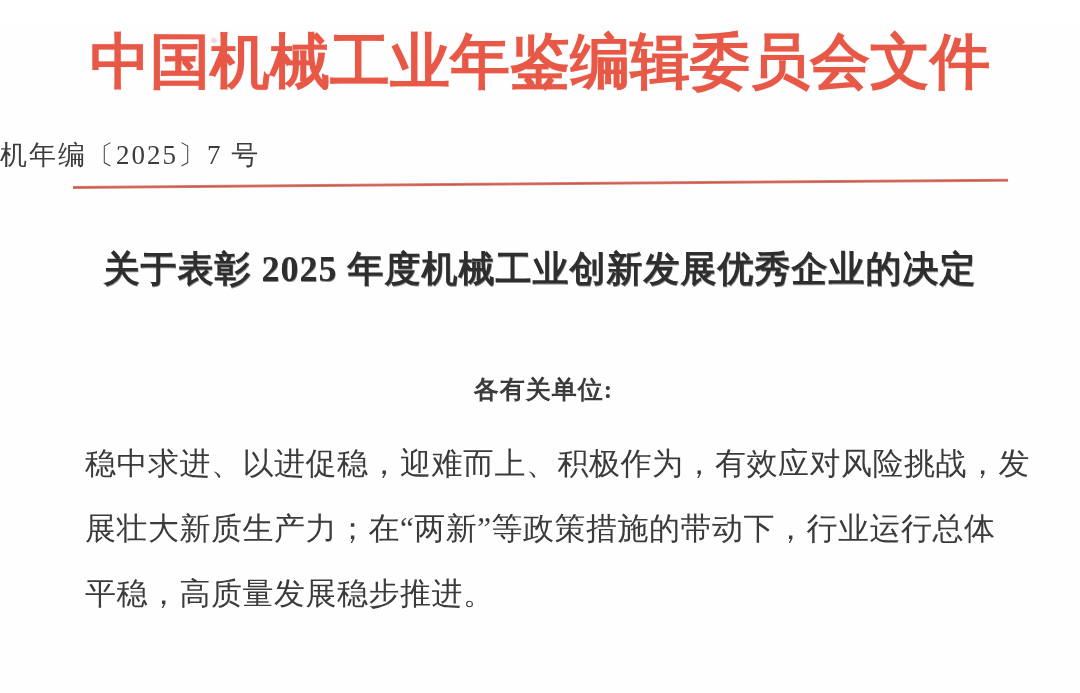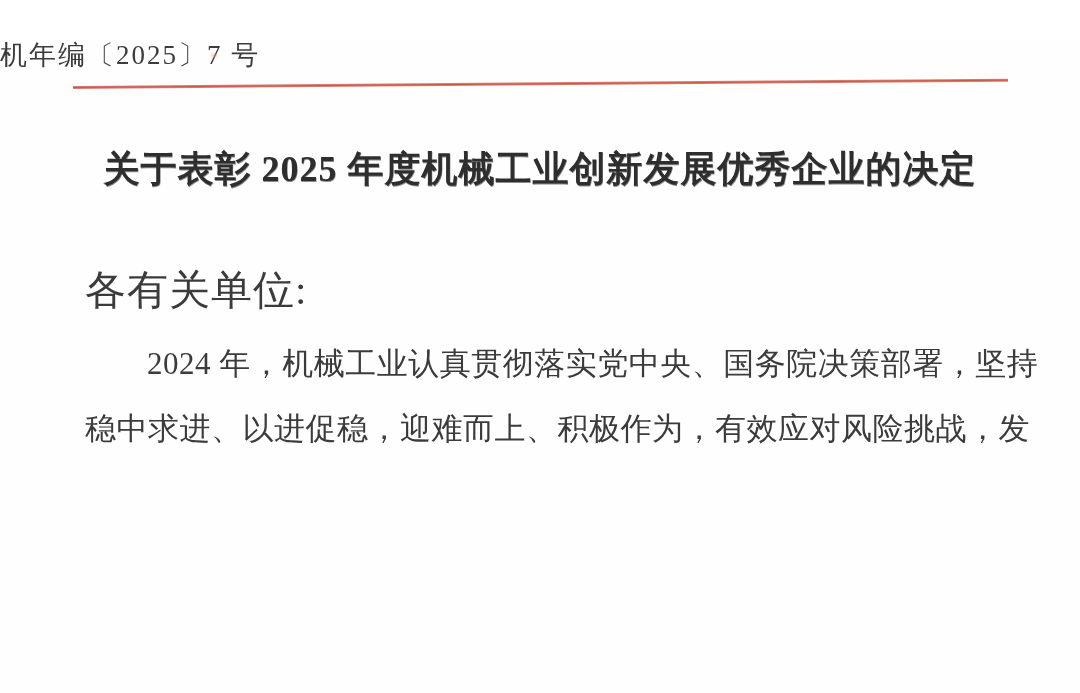--- a/index.html
+++ b/index.html
@@ -51,25 +51,26 @@
     letter-spacing: 1px;
     line-height: 48px;
     white-space: nowrap;
     text-shadow: 0.5px 0.5px 0 rgba(46,46,46,0.55);
   }
   .body-block {
     margin: 76px 78px 0 85px;
     color: #3b3b3b;
   }
   .salutation {
-    font-size: 41px;
-    font-weight: 400;
+    font-size: 25px;
+    font-weight: 700;
     line-height: 42px;
     letter-spacing: 1px;
     white-space: nowrap;
+    text-align: center;
   }
   .paragraph {
     margin-top: 20px;
     font-size: 31px;
     line-height: 65px;
     letter-spacing: 0.5px;
   }
   .para-line {
     white-space: nowrap;
   }
@@ -85,29 +86,31 @@
     filter: blur(1px);
   }
 </style>
 </head>
 <body>
 
 <div class="page">
 
   <div class="speck"></div>
 
+  <div class="org-header">中国机械工业年鉴编辑委员会文件</div>
 
   <div class="doc-number">机年编〔2025〕7 号</div>
 
   <div class="red-line"></div>
 
   <div class="doc-title">关于表彰 2025 年度机械工业创新发展优秀企业的决定</div>
 
   <div class="body-block">
     <div class="salutation">各有关单位:</div>
 
     <div class="paragraph">
-      <div class="para-line indent">2024 年，机械工业认真贯彻落实党中央、国务院决策部署，坚持</div>
       <div class="para-line">稳中求进、以进促稳，迎难而上、积极作为，有效应对风险挑战，发</div>
+      <div class="para-line">展壮大新质生产力；在“两新”等政策措施的带动下，行业运行总体</div>
+      <div class="para-line">平稳，高质量发展稳步推进。</div>
     </div>
   </div>
 
 </div>
 
 </body></html>

